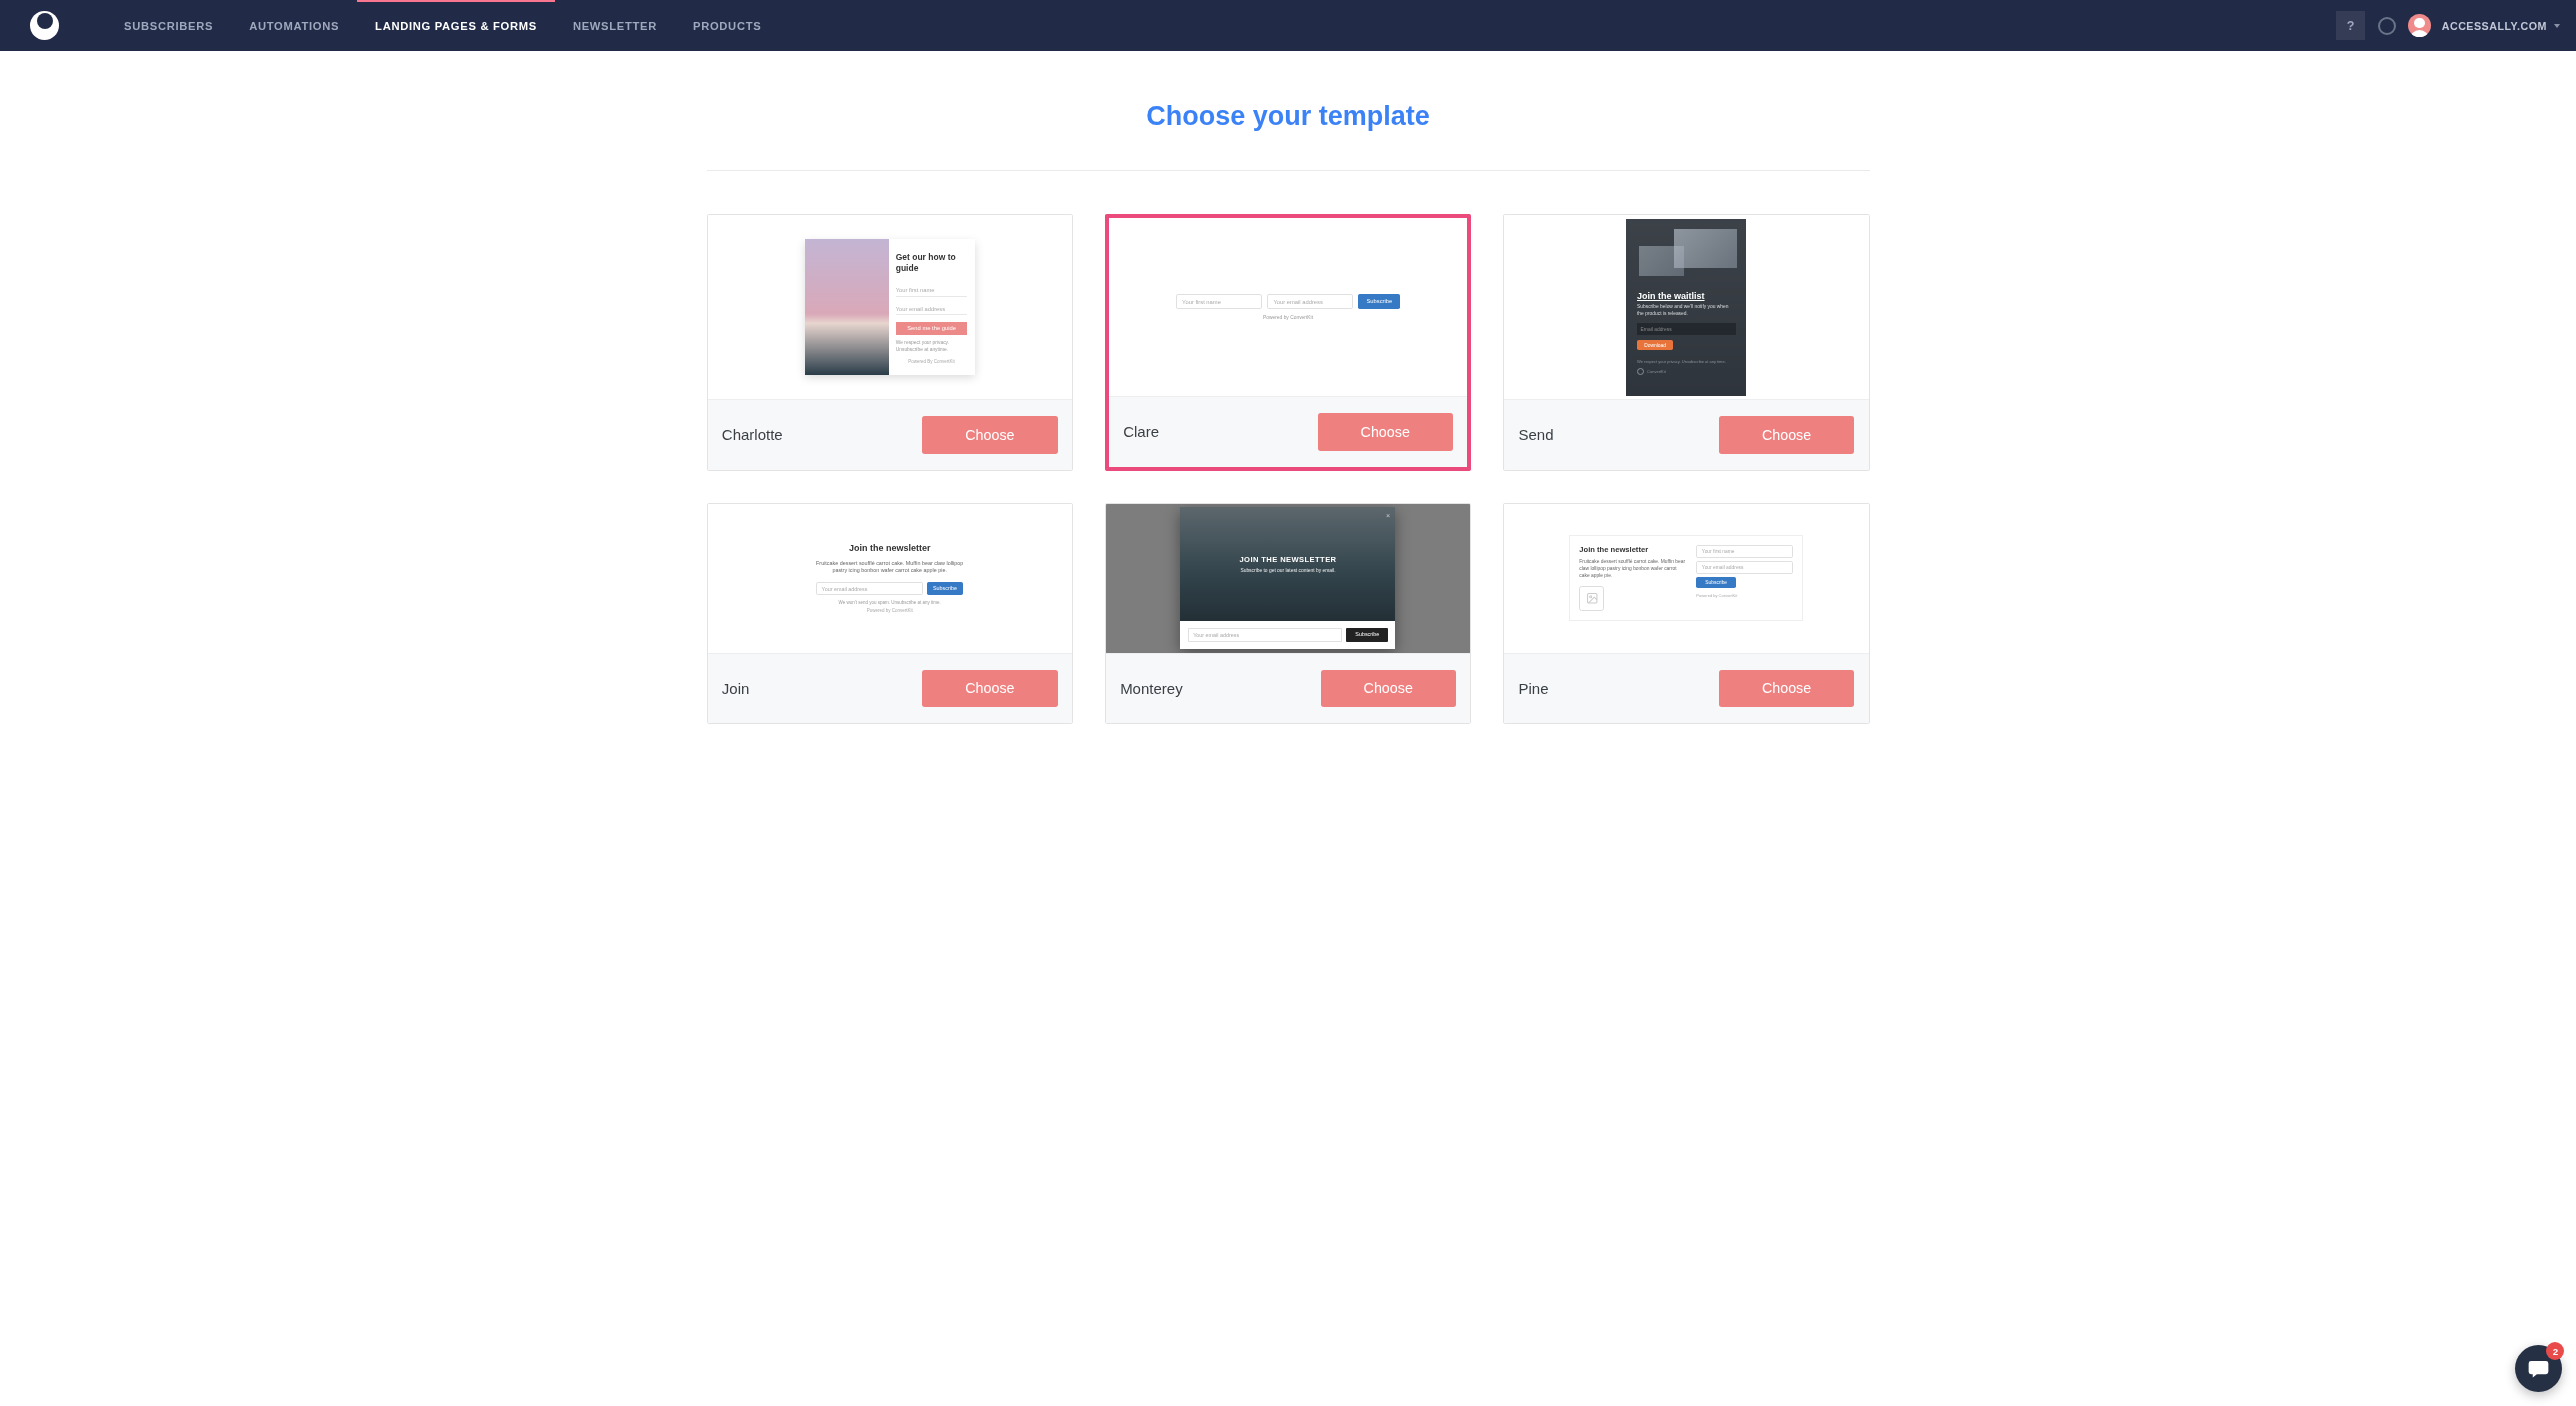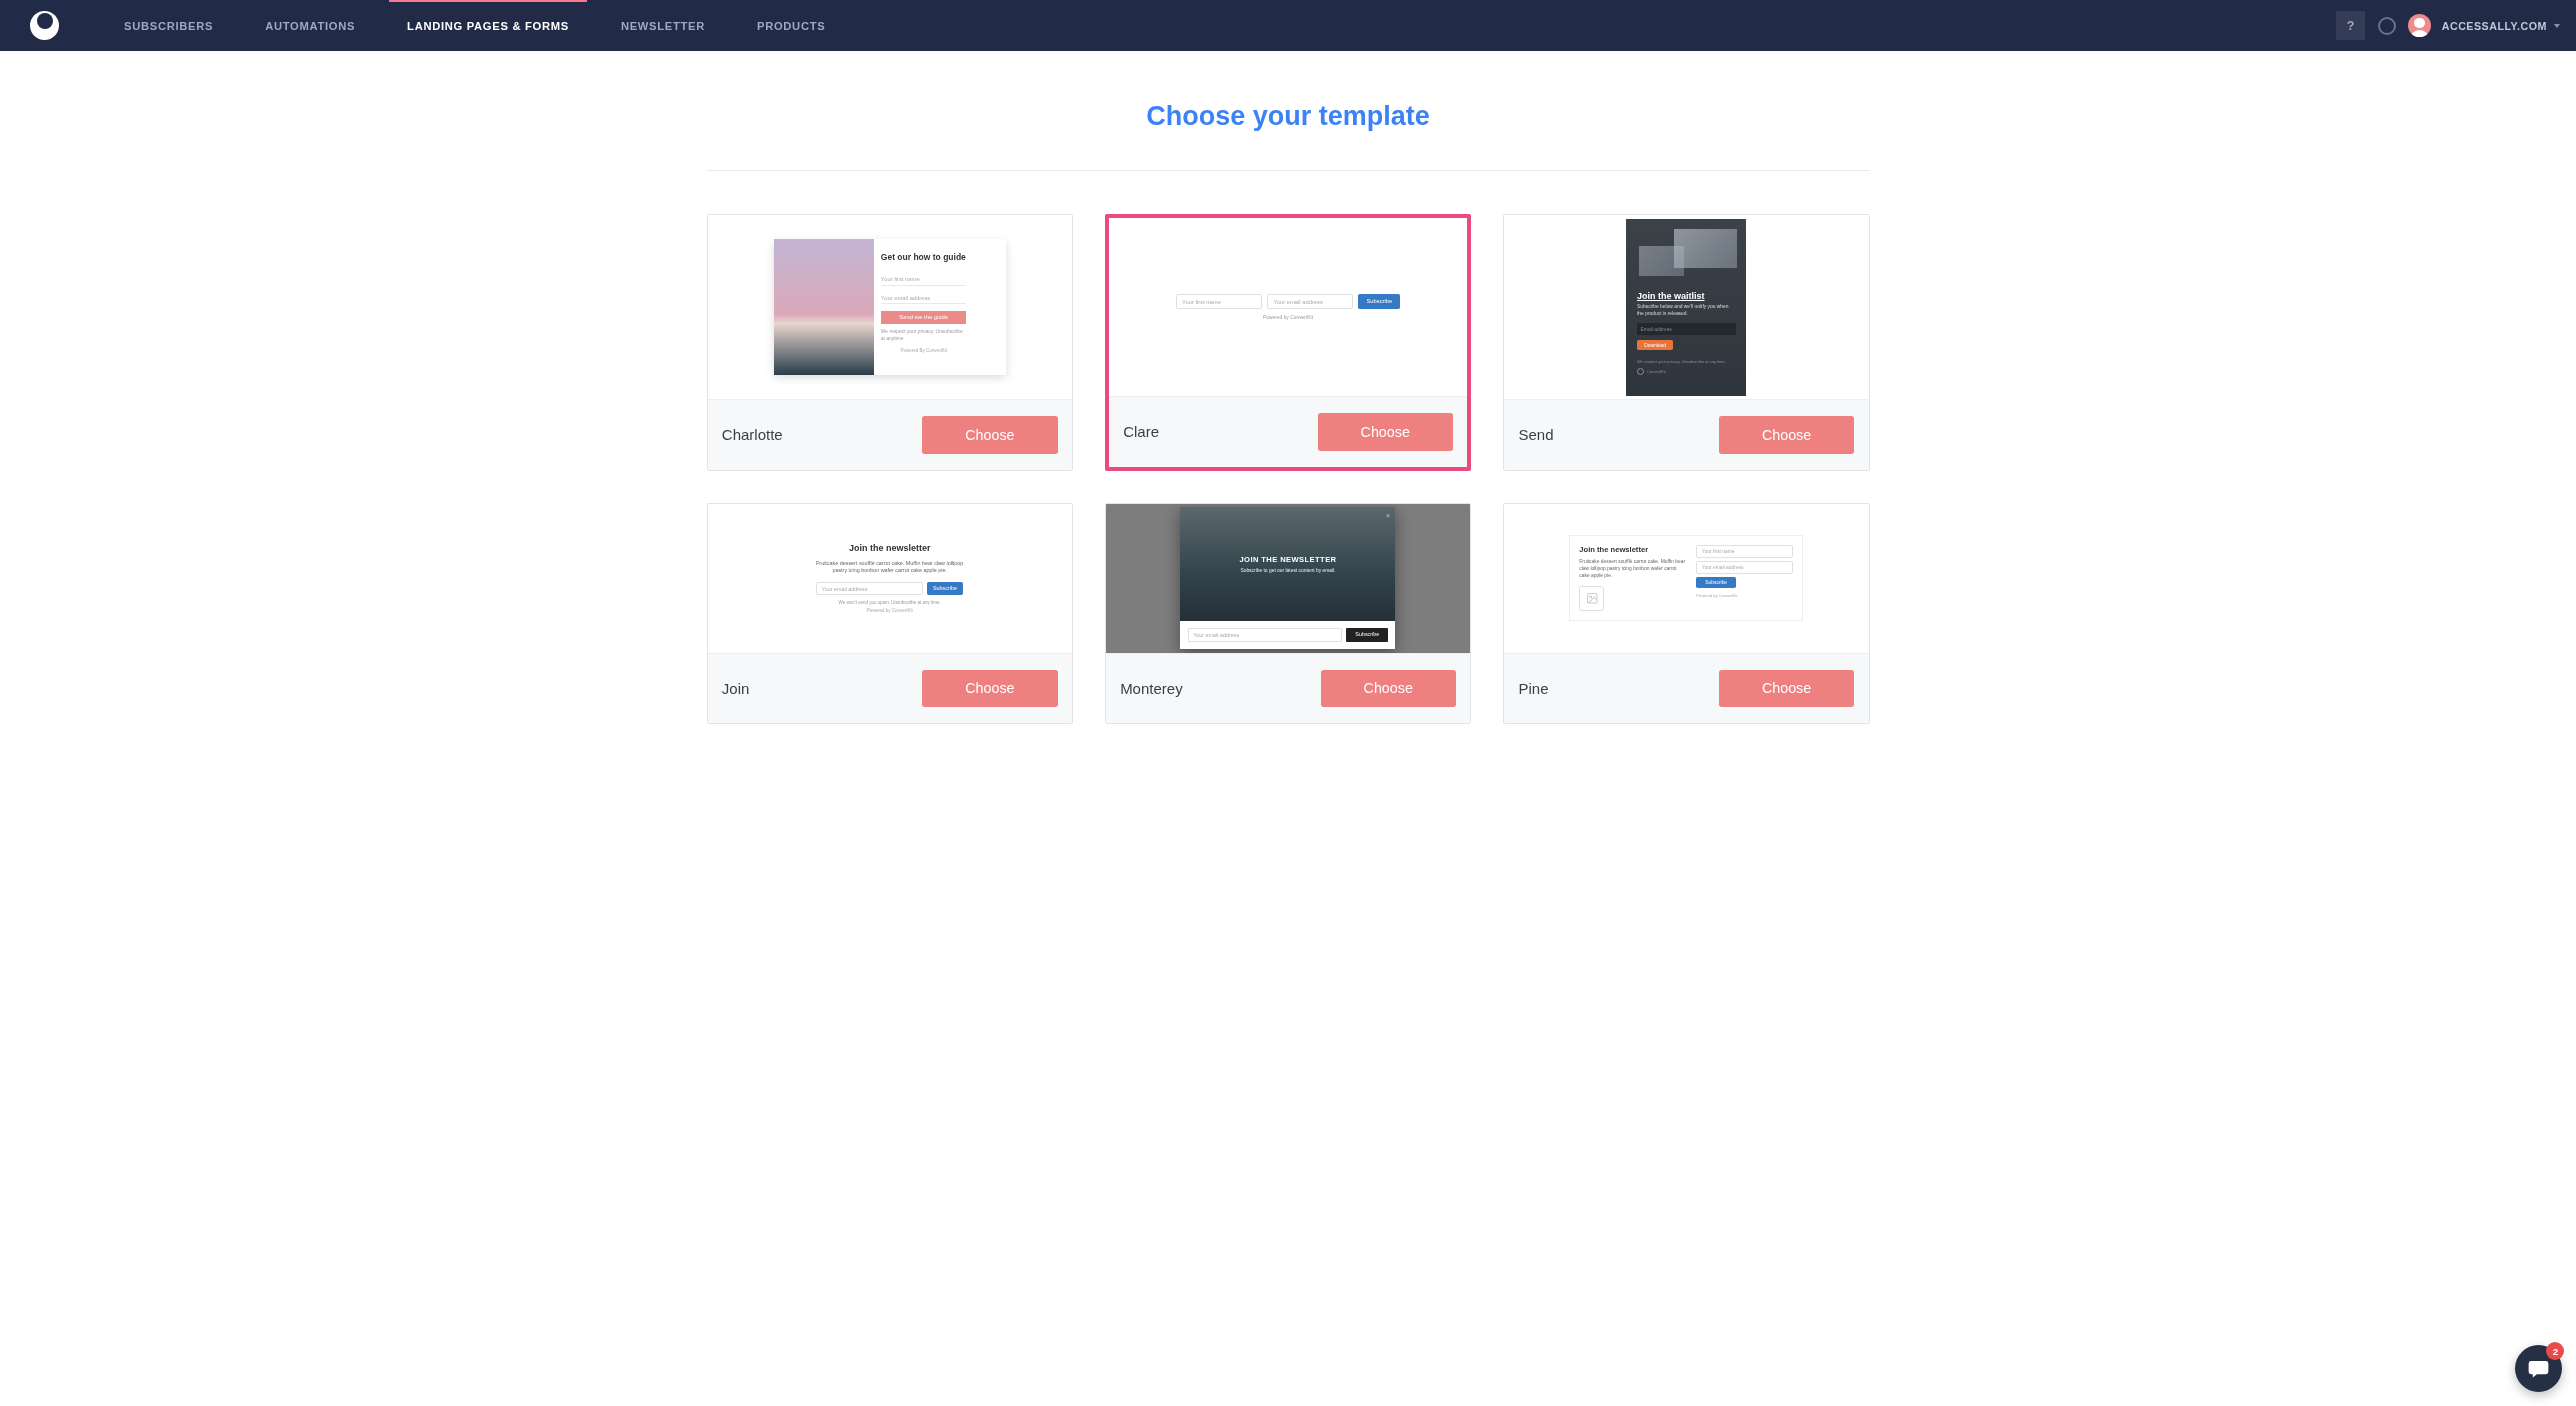--- a/index.html
+++ b/index.html
@@ -26,21 +26,21 @@
       margin-right: 47px;
     }
     .logo-icon::after {
       content: '';
       position: absolute;
       width: 16px; height: 16px;
       background: #212b47;
       border-radius: 50%;
       top: 1.8px; left: 7.2px;
     }
-    .nav-links { display: flex; gap: 16px; flex: 1; }
+    .nav-links { display: flex; gap: 0; flex: 1; }
     .nav-link {
       color: #a0a8bd;
       font-size: 11.2px;
       font-weight: 700;
       letter-spacing: 0.7px;
       padding: 0 18px;
       height: 51px;
       display: flex;
       align-items: center;
       cursor: pointer;
@@ -158,21 +158,21 @@
       background: #ef8080;
       color: #fff;
       border: none;
       padding: 10.7px 43px;
       font-size: 14.3px;
       border-radius: 2.7px;
       cursor: pointer;
     }
 
     
-    .mock-charlotte { display: flex; gap: 0; width: 232px; box-shadow: 0 2.7px 9px rgba(0,0,0,.15); }
+    .mock-charlotte { display: flex; gap: 0; width: 170px; box-shadow: 0 2.7px 9px rgba(0,0,0,.15); }
     .mock-charlotte .img {
       width: 100px; height: 136px;
       background: linear-gradient(to bottom, #c3b5d4 0%, #d9a8b8 55%, #e8d5cf 62%, #2a3d4a 100%);
     }
     .mock-charlotte .panel { width: 100px; padding: 12.5px 7.2px 5.4px; background: #fff; font-size: 6.7px; }
     .mock-charlotte .panel h4 { font-size: 8.5px; font-weight: 700; color: #333; margin-bottom: 10.7px; line-height: 1.3; }
     .mock-charlotte .inp { color: #aaa; padding: 2.7px 0; border-bottom: 0.9px solid #e8e8e8; margin-bottom: 6.3px; font-size: 5.8px; }
     .mock-charlotte .btn { background: #ec8a8a; color: #fff; padding: 3.6px; text-align: center; font-size: 5.8px; margin: 3.6px 0; }
     .mock-charlotte .fine { font-size: 4.9px; color: #999; margin-top: 5.4px; line-height: 1.4; }
     .mock-charlotte .pwr { font-size: 4.5px; color: #aaa; text-align: center; margin-top: 5.4px; }

